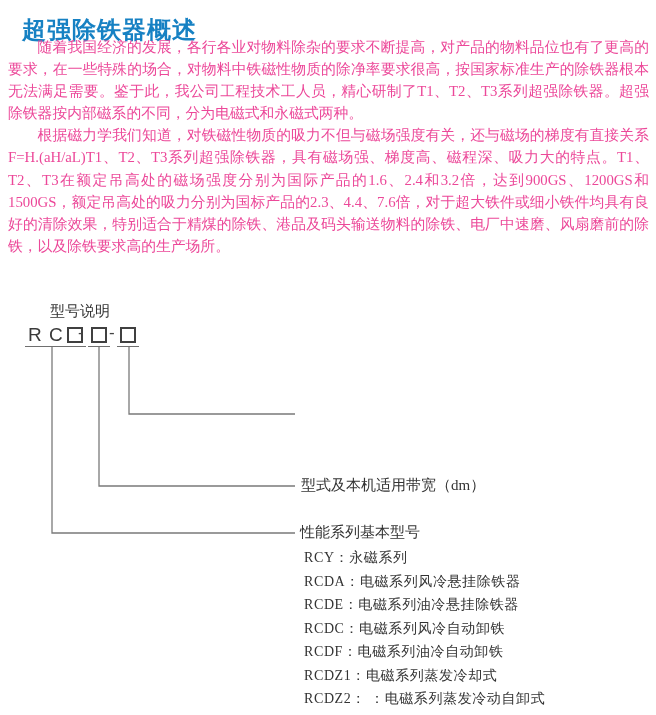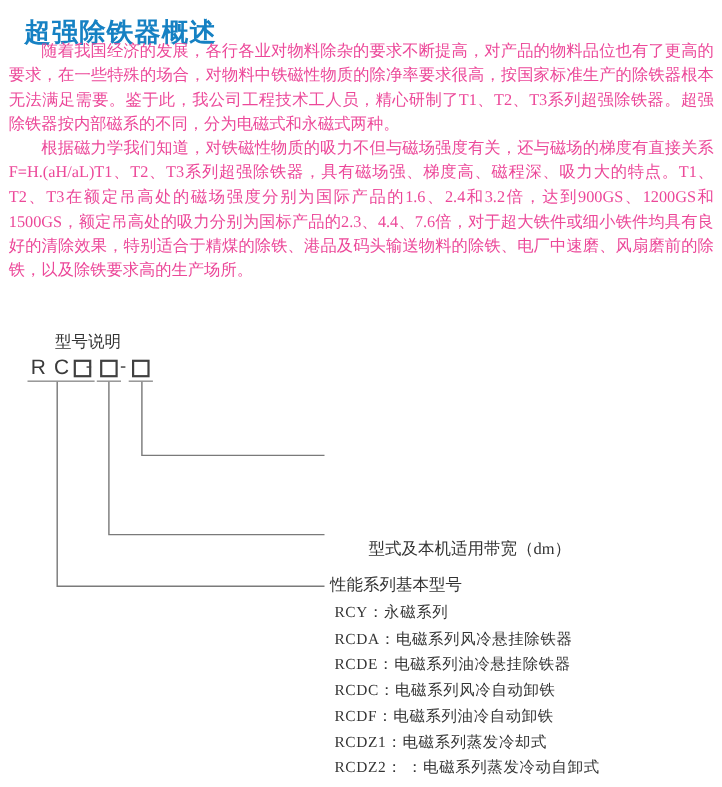--- a/index.html
+++ b/index.html
@@ -101,21 +101,21 @@
   }
   .callout {
     position: absolute;
     font-size: 15px;
     line-height: 17px;
     color: #333333;
     white-space: nowrap;
   }
   .callout-grade-1   { left: 301px; top: 403px; }
   .callout-grade-2   { left: 301px; top: 428px; }
-  .callout-bandwidth { left: 301px; top: 492px; margin-left: 34px; }
+  .callout-bandwidth { left: 301px; top: 477px; }
   .callout-series    { left: 300px; top: 524px; }
   .series-list {
     position: absolute;
     left: 304px;
     top: 546px;
     width: 340px;
   }
   .series-item {
     font-size: 14px;
     line-height: 23.5px;

